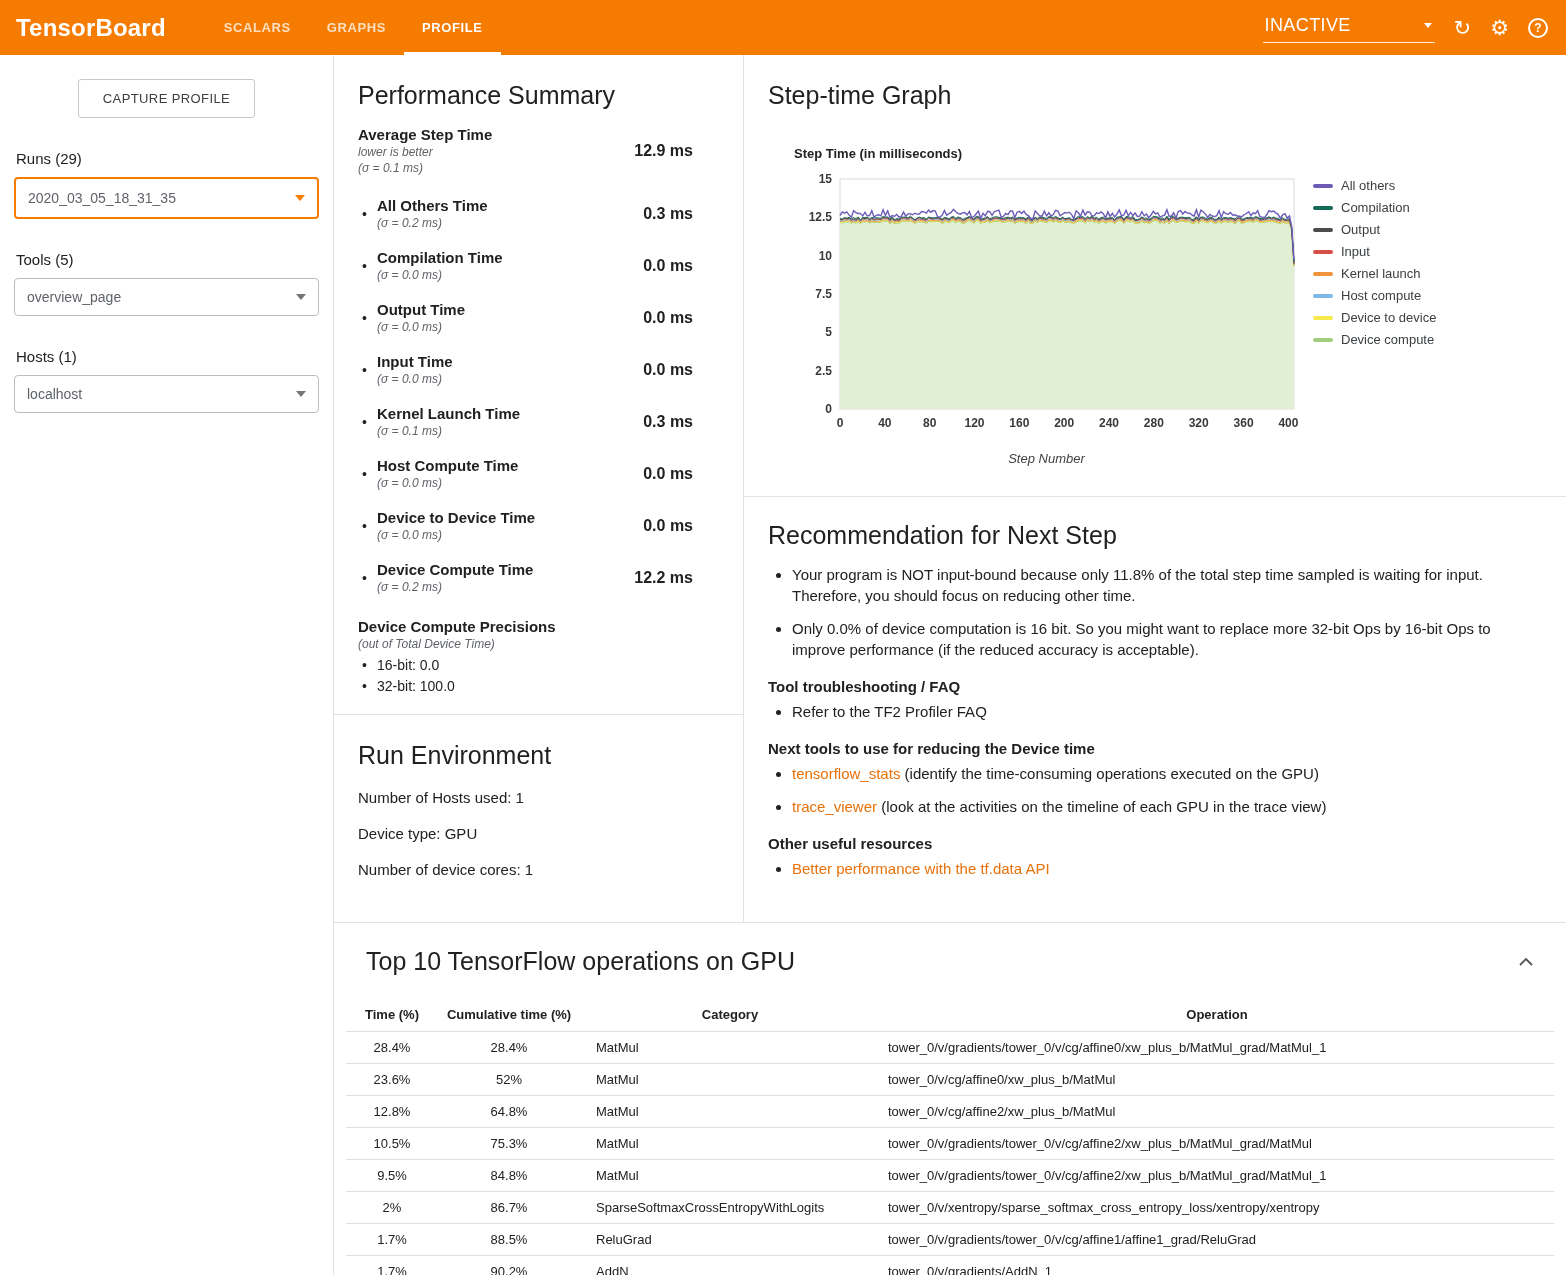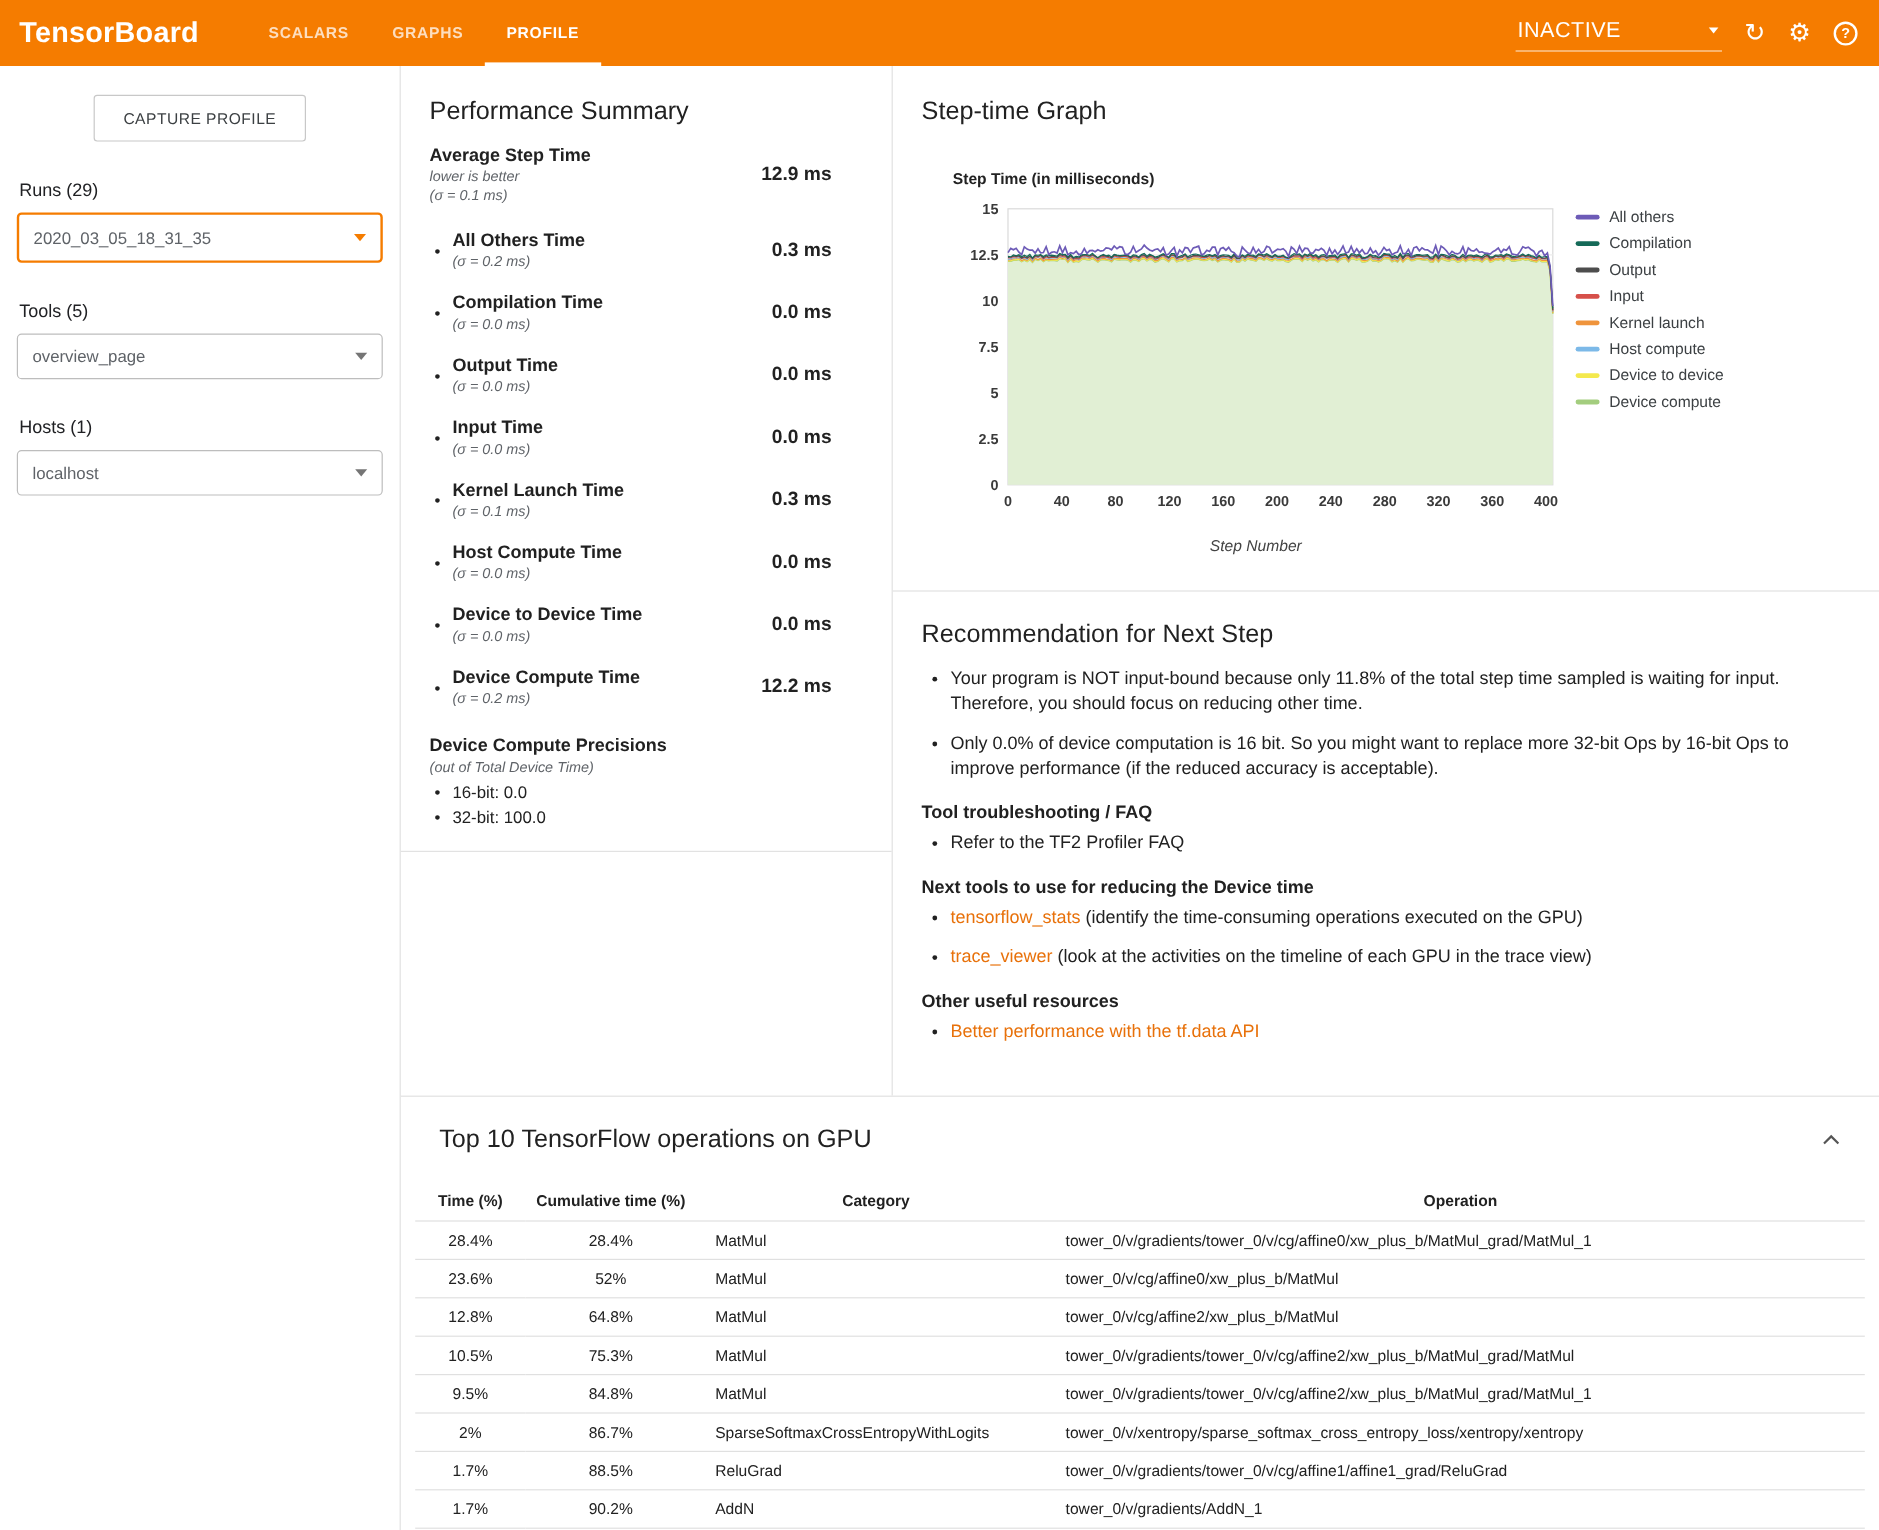--- a/index.html
+++ b/index.html
@@ -37,21 +37,21 @@
   .select.runs .caret-down-gray{border-top-color:#f57c00}
   .select.small{height:38px}
 
   
   .top-grid{display:grid;grid-template-columns:410px 1fr;border-bottom:1px solid #e2e2e2}
   .left-col{border-right:1px solid #e2e2e2;display:flex;flex-direction:column}
   .perf-card{padding:26px 24px 20px;border-bottom:1px solid #e2e2e2}
   .runenv-card{padding:26px 24px 28px;flex:1}
   .graph-card{padding:26px 24px 30px;border-bottom:1px solid #e2e2e2}
   .reco-card{padding:24px 24px 32px}
-  .sec-title{font-size:21px;font-weight:400;color:#212121}
+  .sec-title{font-size:25px;font-weight:400;color:#212121}
 
   
   .avg-row{display:flex;align-items:center;margin-top:16px}
   .labels{flex:1}
   .plabel{font-size:15px;font-weight:bold;color:#212121}
   .pnote{font-size:12px;font-style:italic;color:#5f6368;margin-top:2px}
   .pvalue{font-size:16px;font-weight:bold;color:#212121;padding-right:26px;white-space:nowrap}
   .perf-list{list-style:none;margin-top:22px}
   .perf-item{display:flex;align-items:center;margin:0 0 19px 4px}
   .bullet{width:15px;font-size:14px;color:#212121;flex-shrink:0}
@@ -241,20 +241,28 @@
                   <span>16-bit: 0.0</span>
                 </li>
                 <li class="prec-item">
                   <span class="bullet">•</span>
                   <span>32-bit: 100.0</span>
                 </li>
               </ul>
           </div>
         </section>
 
+        <section class="runenv-card">
+          <h2 class="sec-title">Run Environment</h2>
+          <div id="env-lines">
+              <p class="env-line">Number of Hosts used: 1</p>
+              <p class="env-line">Device type: GPU</p>
+              <p class="env-line">Number of device cores: 1</p>
+            </div>
+        </section>
       </div>
 
       <div class="right-col">
         <section class="graph-card">
           <h2 class="sec-title">Step-time Graph</h2>
           <div class="chart-wrap">
             <div class="chart-main">
               <div class="chart-title">Step Time (in milliseconds)</div>
               <svg id="chart-svg" width="505" height="264">
                   <rect x="46" y="10" width="454" height="230" fill="#ffffff" stroke="#dadada"></rect>

